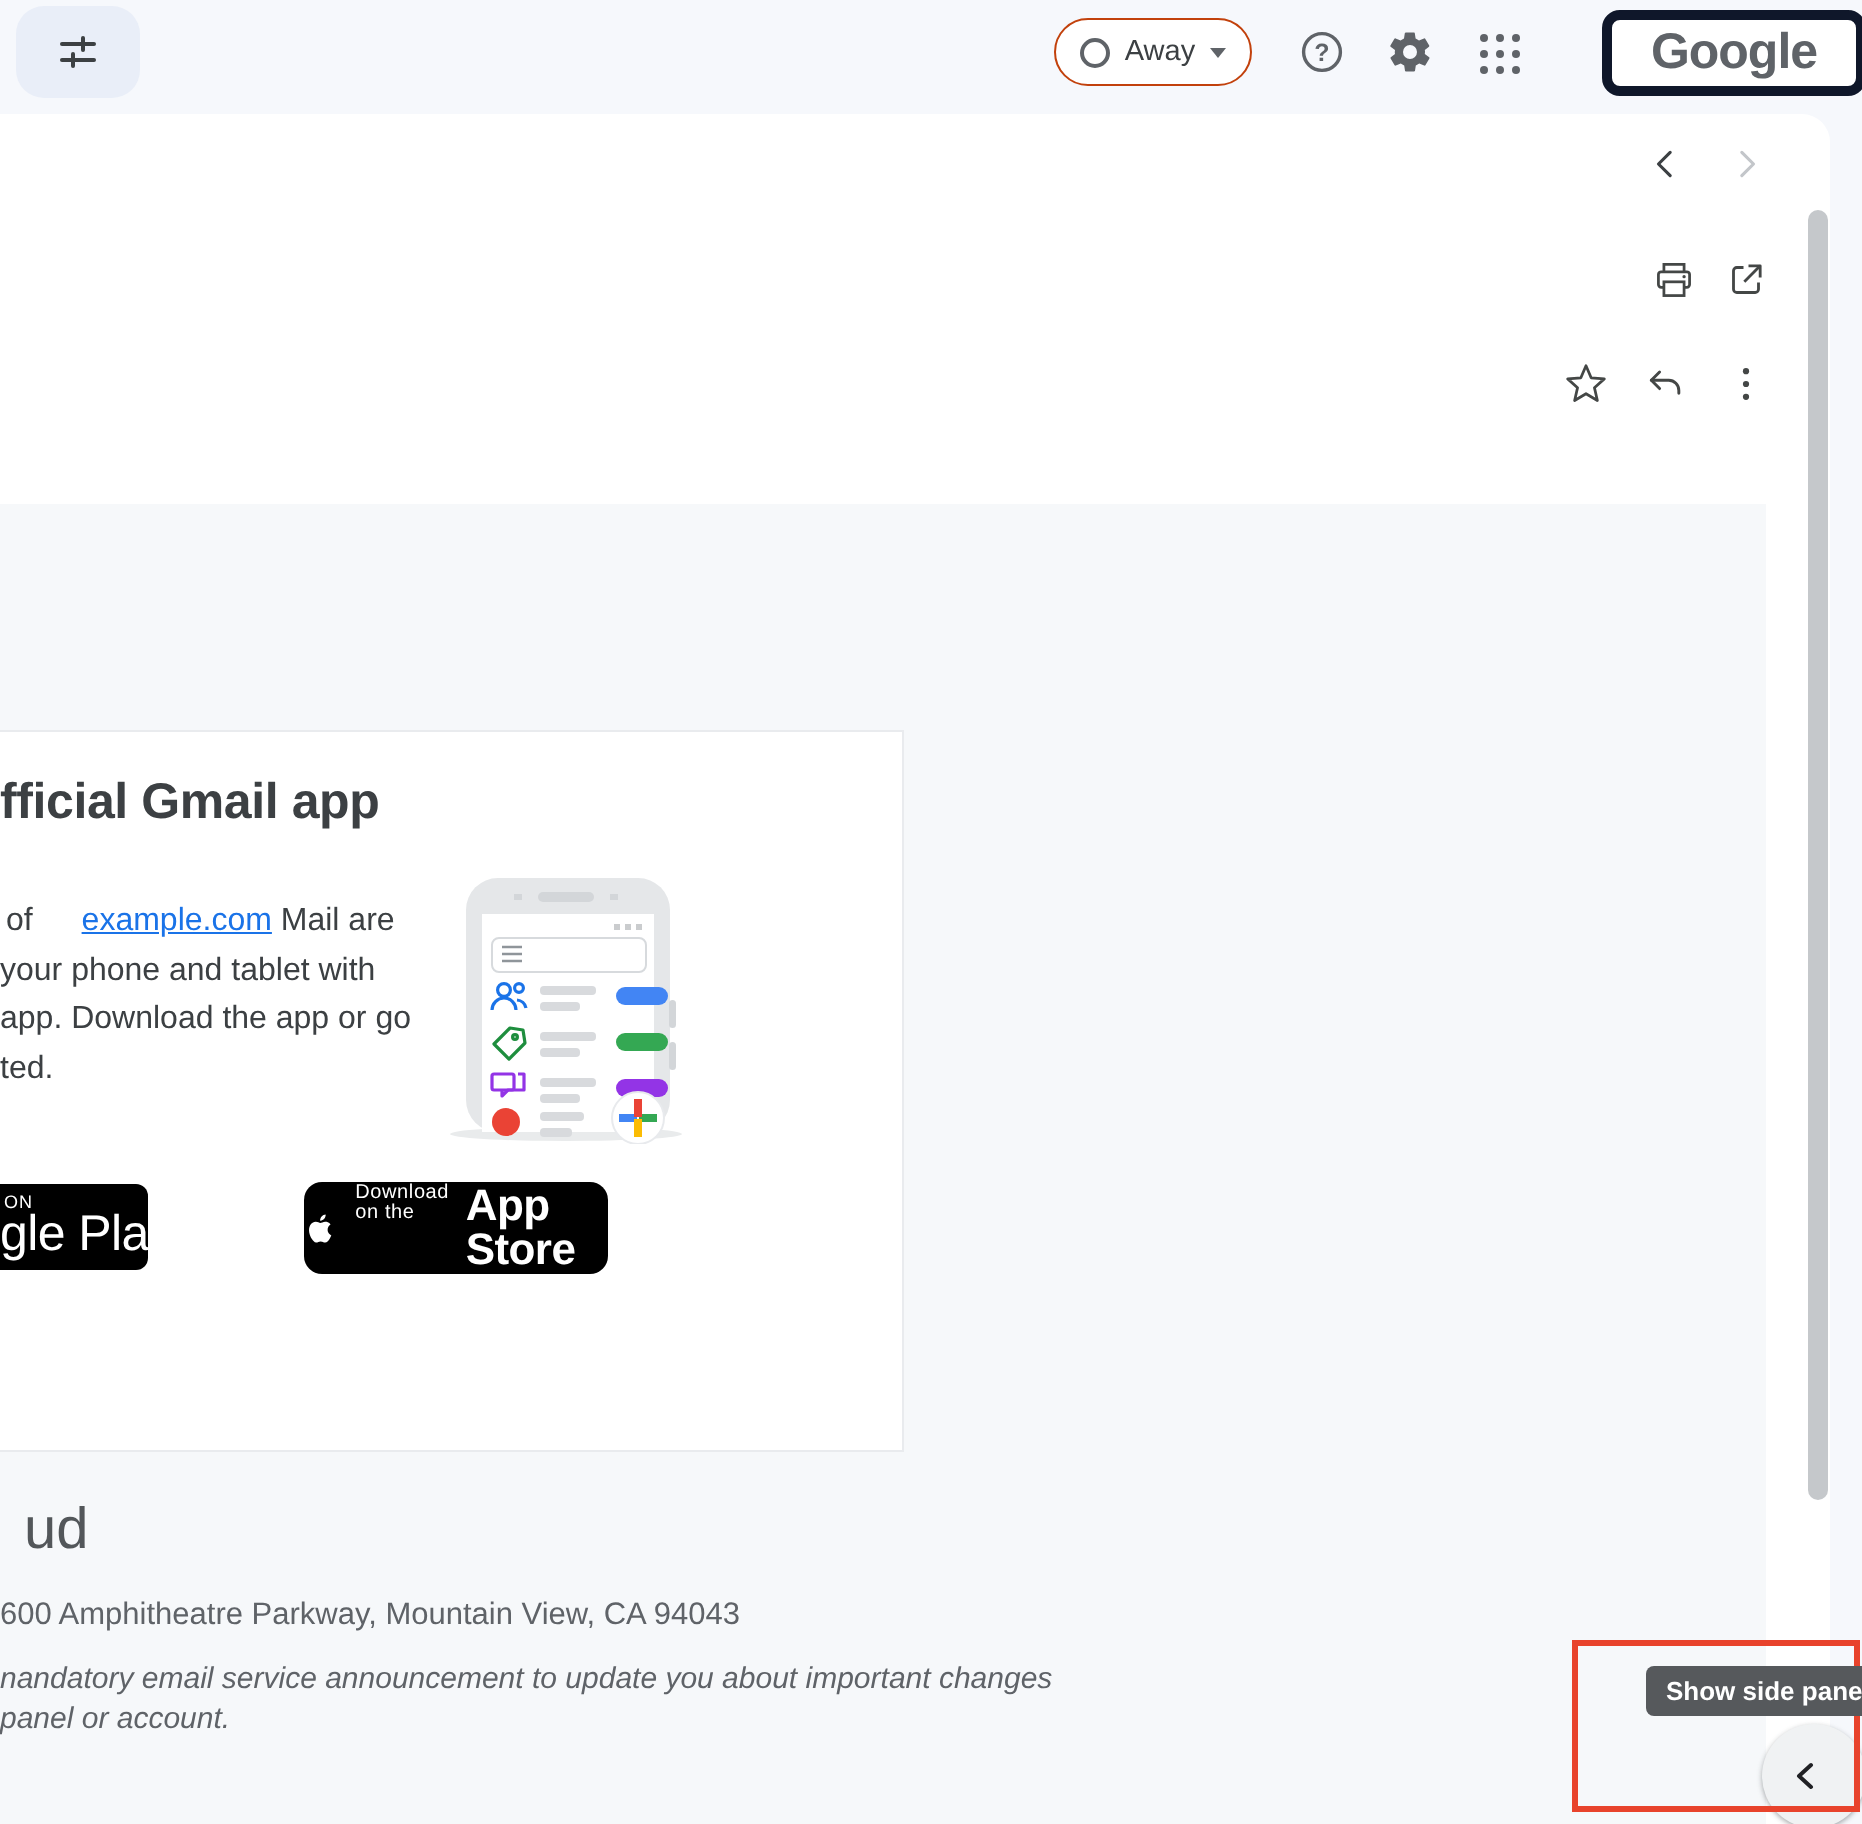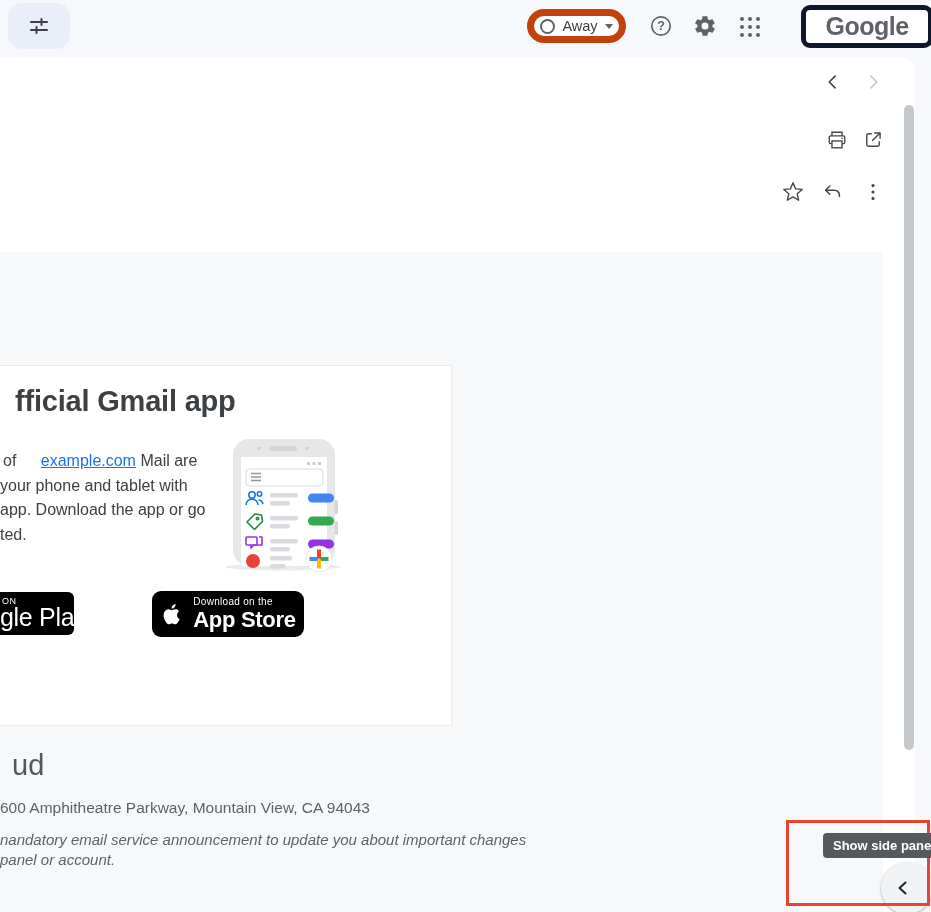--- a/index.html
+++ b/index.html
@@ -8,21 +8,21 @@
     background:#f6f8fc;
     font-family:"Liberation Sans", sans-serif;
     -webkit-font-smoothing:antialiased;
   }
   .abs{position:absolute;}
   
   .topbar{position:absolute;left:0;top:0;width:931px;height:52px;background:#f6f8fc;z-index:5;}
   .tune-btn{position:absolute;left:8px;top:3px;width:62px;height:46px;border-radius:14px;
     background:#e9eef8;display:flex;align-items:center;justify-content:center;cursor:pointer;}
   .away-pill{position:absolute;left:527px;top:9px;width:99px;height:34px;background:#fff;
-    border:7px solid #c2410c;border-radius:17px;display:flex;align-items:center;
+    border:1px solid #c2410c;border-radius:17px;display:flex;align-items:center;
     justify-content:center;gap:7px;box-sizing:border-box;cursor:pointer;}
   .away-ring{width:11px;height:11px;border:2px solid #5f6368;border-radius:50%;}
   .away-label{font-size:14.5px;color:#3c4043;}
   .caret-down{width:0;height:0;border-left:4.5px solid transparent;border-right:4.5px solid transparent;
     border-top:5px solid #5f6368;}
   .hdr-icon{position:absolute;top:13px;width:26px;height:26px;display:flex;align-items:center;
     justify-content:center;cursor:pointer;}
   .apps-grid{display:grid;grid-template-columns:repeat(3,4px);grid-gap:4px;}
   .apps-grid span{width:4px;height:4px;border-radius:50%;background:#5f6368;}
   .google-box{position:absolute;left:801px;top:5px;width:132px;height:43px;background:#fff;
@@ -33,36 +33,36 @@
   .main-card{position:absolute;left:0;top:57px;width:915px;height:855px;background:#fff;
     border-radius:0 14px 0 0;}
   .tool-icon{position:absolute;width:24px;height:24px;display:flex;align-items:center;
     justify-content:center;cursor:pointer;}
   .scroll-thumb{position:absolute;left:904px;top:105px;width:10px;height:645px;
     background:#c5c8cb;border-radius:5px;cursor:pointer;}
   
   .email-bg{position:absolute;left:0;top:252px;width:883px;height:660px;background:#f6f8fa;}
   .promo-card{position:absolute;left:-8px;top:365px;width:460px;height:361px;background:#fff;
     border:1px solid #e9ebee;box-sizing:border-box;}
-  .promo-heading{position:absolute;left:15px;top:384px;font-size:29px;line-height:34px;
+  .promo-heading{position:absolute;left:0;top:384px;font-size:25px;line-height:34px;
     font-weight:700;letter-spacing:-0.2px;color:#3c4043;white-space:nowrap;}
   .promo-text{position:absolute;left:0;top:449px;font-size:16px;line-height:24.5px;
     color:#3c4043;white-space:nowrap;}
   .promo-text .l1{padding-left:3px;}
   .email-link{color:#1a73e8;text-decoration:underline;cursor:pointer;margin-left:20px;}
   
   .gp-badge{position:absolute;left:0;top:592px;width:74px;height:43px;background:#000;
     border-radius:0 6px 6px 0;overflow:hidden;cursor:pointer;}
   .gp-top{position:absolute;left:2px;top:4px;font-size:9px;letter-spacing:0.5px;color:#fff;}
   .gp-main{position:absolute;left:0;top:11px;font-size:25px;font-weight:400;color:#fff;
     letter-spacing:-0.3px;white-space:nowrap;}
   .as-badge{position:absolute;left:152px;top:591px;width:152px;height:46px;background:#000;
     border-radius:9px;display:flex;align-items:center;justify-content:center;gap:9px;
     cursor:pointer;}
-  .as-col{display:flex;flex-direction:column;line-height:1;}
+  .as-col{display:flex;flex-direction:row;line-height:1;}
   .as-top{font-size:10px;color:#fff;letter-spacing:0.3px;margin-bottom:2px;}
   .as-main{font-size:22px;font-weight:700;color:#fff;letter-spacing:-0.3px;}
   
   .brand{position:absolute;left:0;top:750px;font-size:29px;line-height:30px;color:#53575a;margin-left:12px;}
   .address{position:absolute;left:0;top:799px;font-size:15.5px;color:#5f6368;white-space:nowrap;}
   .disc{position:absolute;left:0;font-size:15px;font-style:italic;color:#5f6368;white-space:nowrap;text-align:center;}
   .disc1{top:831px;}
   .disc2{top:851px;}
   
   .red-box{position:absolute;left:786px;top:820px;width:138px;height:80px;

